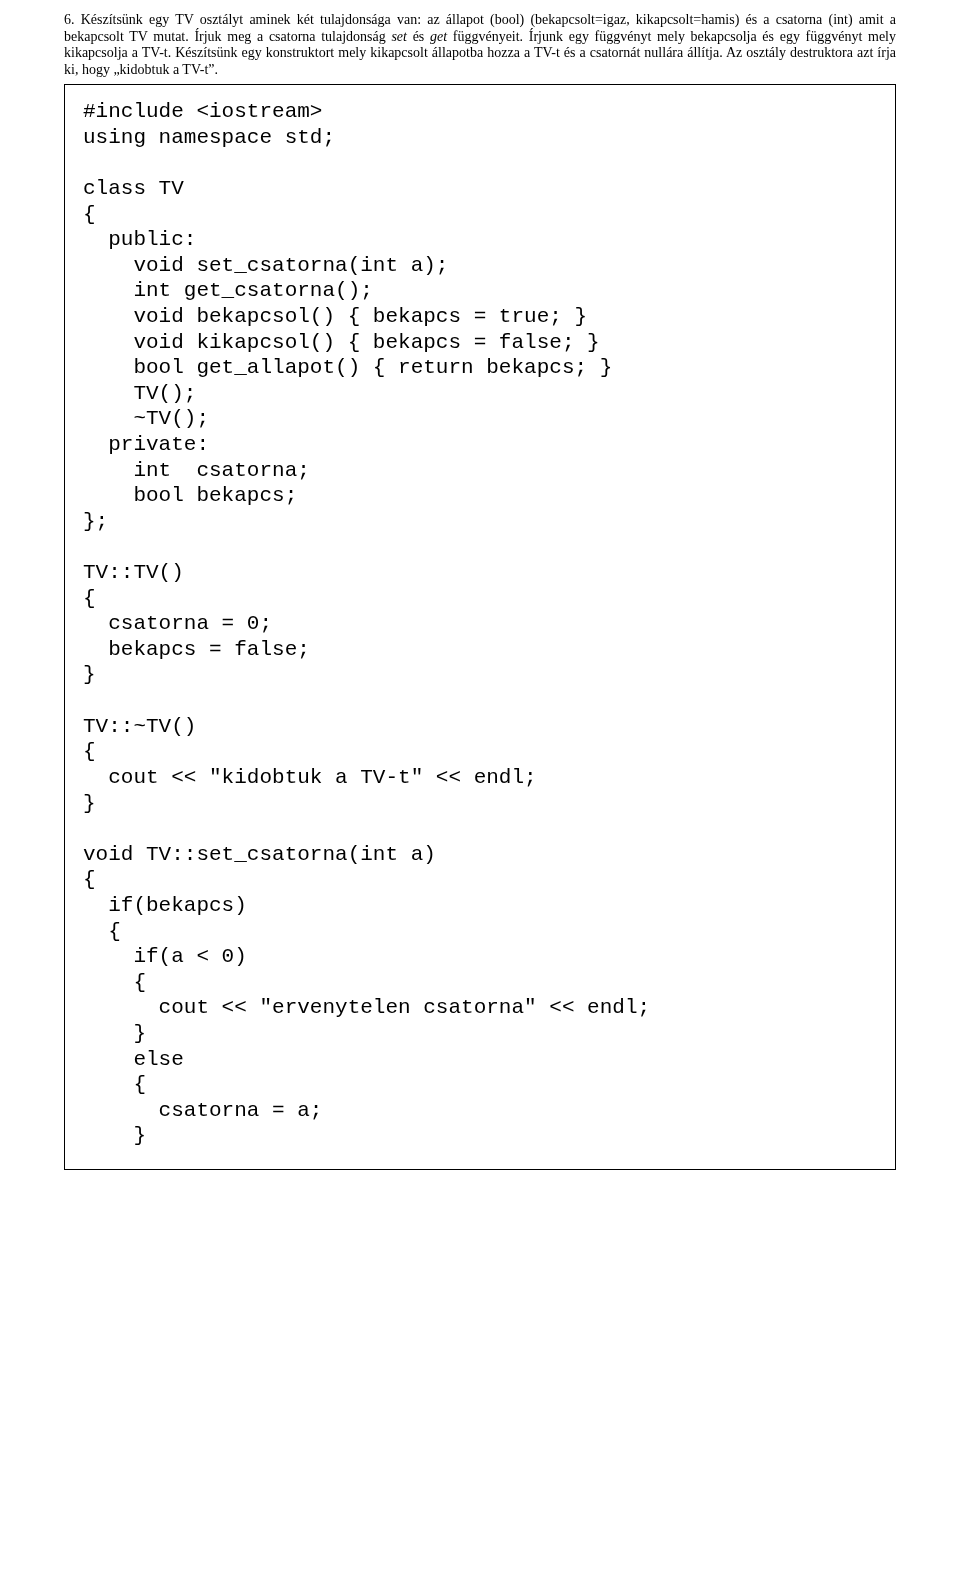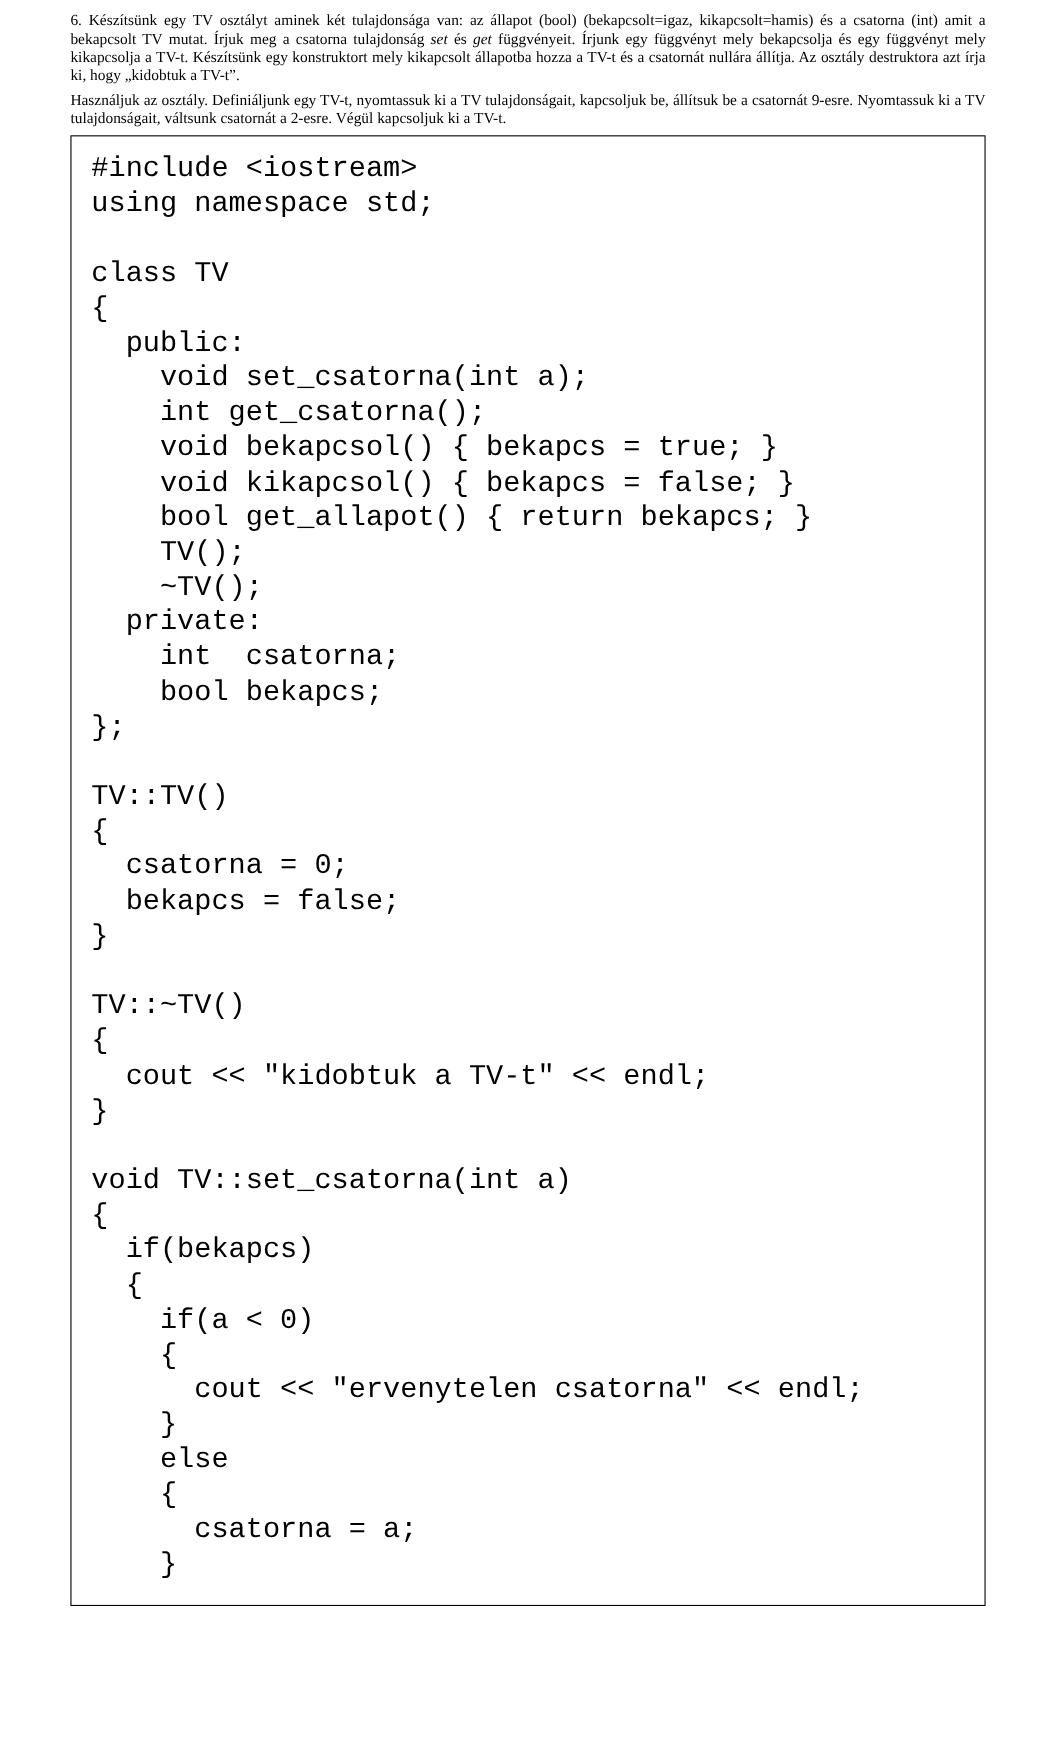--- a/index.html
+++ b/index.html
@@ -22,36 +22,35 @@
     margin: 0 0 6px 0;
   }
   .narrative .italic {
     font-style: italic;
   }
   .code-box {
     border: 1px solid #000;
     margin-top: 2px;
     padding: 14px 18px 20px 18px;
     font-family: "Courier New", Courier, monospace;
-    font-size: 26px;
+    font-size: 21px;
     line-height: 1.22;
     white-space: pre;
     overflow: hidden;
   }
 </style>
 </head>
 <body>
 
 <div class="page">
 
   <div class="narrative">
     <p>
       <span>6. Készítsünk egy TV osztályt aminek két tulajdonsága van: az állapot (bool) (bekapcsolt=igaz, kikapcsolt=hamis) és a csatorna (int) amit a bekapcsolt TV mutat. Írjuk meg a csatorna tulajdonság </span><span class="italic">set</span><span> és </span><span class="italic">get</span><span> függvényeit. Írjunk egy függvényt mely bekapcsolja és egy függvényt mely kikapcsolja a TV-t. Készítsünk egy konstruktort mely kikapcsolt állapotba hozza a TV-t és a csatornát nullára állítja. Az osztály destruktora azt írja ki, hogy „kidobtuk a TV-t”.</span>
     </p>
-    <p>Használjuk az osztály. Definiáljunk egy TV-t, nyomtassuk ki a TV tulajdonságait, kapcsoljuk be, állítsuk be a csatornát 9-esre. Nyomtassuk ki a TV tulajdonságait, váltsunk csatornát a 2-esre. Végül kapcsoljuk ki a TV-t.</p>
   </div>
 
   <div class="code-box">#include &lt;iostream&gt;
 using namespace std;
 
 class TV
 {
   public:
     void set_csatorna(int a);
     int get_csatorna();

